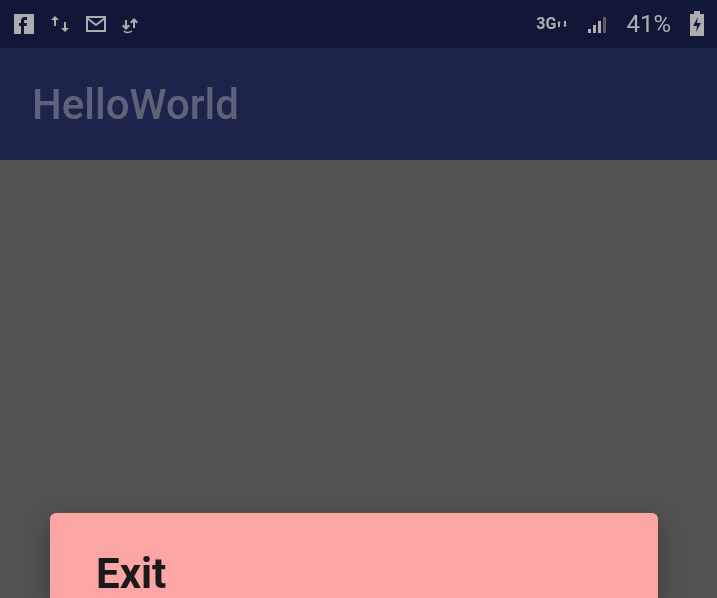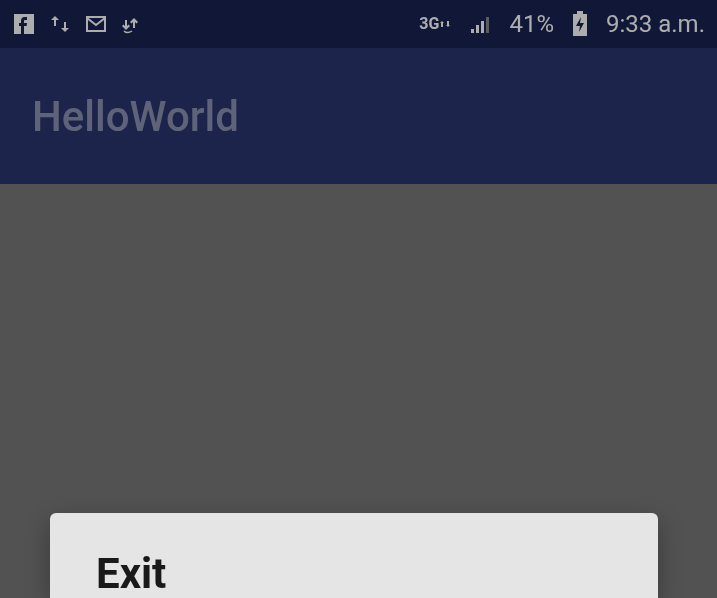--- a/index.html
+++ b/index.html
@@ -30,21 +30,21 @@
       gap: 12px;
     }
     .status-right {
       display: flex;
       align-items: center;
       gap: 18px;
       font-size: 24px;
     }
     .app-bar {
       background: #2c3570;
-      height: 136px;
+      height: 112px;
       display: flex;
       align-items: center;
       padding: 0 32px;
       position: relative;
     }
     .app-title {
       color: #8d93b3;
       font-size: 42px;
       font-weight: 500;
     }
@@ -55,21 +55,21 @@
       right: 0;
       bottom: 0;
       background: rgba(0,0,0,0.32);
       pointer-events: none;
     }
     .dialog {
       position: absolute;
       left: 50px;
       right: 59px;
       bottom: 0;
-      background: #e5e5e5;
+      background: #fca5a5;
       border-radius: 6px 6px 0 0;
       padding: 36px 46px 0 46px;
       box-shadow: 0 8px 24px rgba(0,0,0,0.3);
     }
     .dialog-title {
       font-size: 42px;
       font-weight: 700;
       color: #1a1a1a;
     }
     .icon {
@@ -129,21 +129,20 @@
       </svg>
     </span>
     <span class="battery-pct">41%</span>
     <span class="icon">
       <svg width="16" height="26" viewBox="0 0 16 26" fill="#fff">
         <rect x="5" y="0" width="6" height="3"></rect>
         <rect x="1" y="3" width="14" height="22"></rect>
         <path d="M9 6l-5 9h4l-1 6 5-9H8l1-6z" fill="#1a2352"></path>
       </svg>
     </span>
-    <span class="time-text">9:33 a.m.</span>
   </div>
 </div>
 
 <div class="app-bar">
   <div class="app-title">HelloWorld</div>
 </div>
 
 <div class="scrim"></div>
 
 <div class="dialog">

